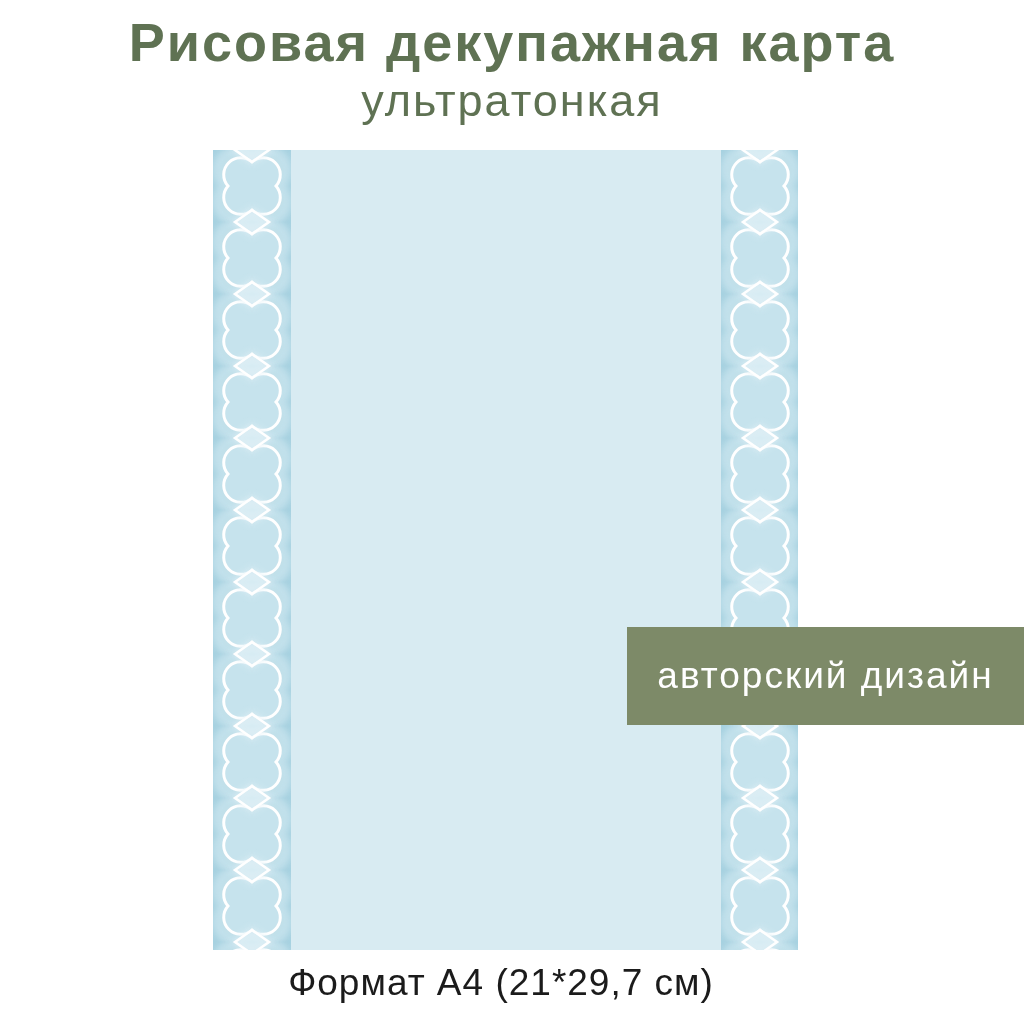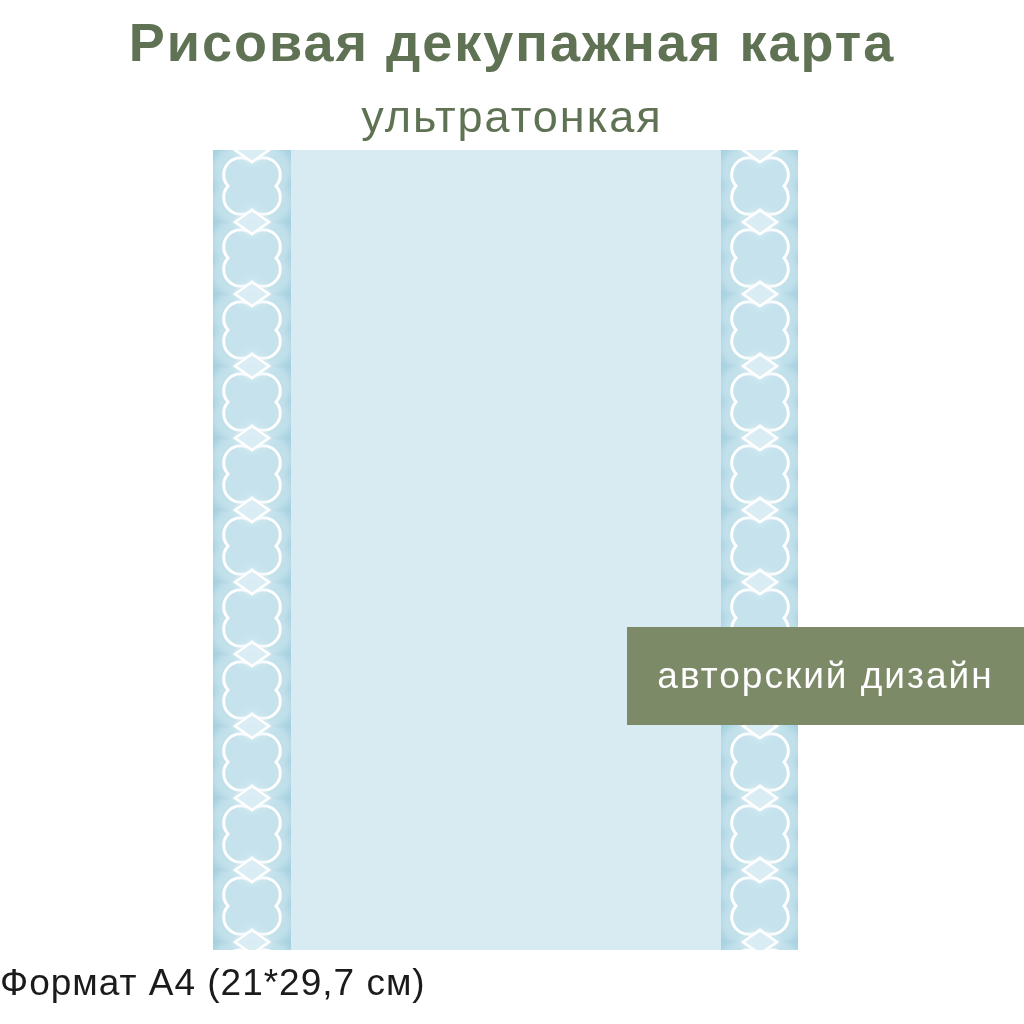--- a/index.html
+++ b/index.html
@@ -12,38 +12,38 @@
     --motif-outline:#ffffff;
     --format-text:#1b1b1b;
   }
   *{margin:0;padding:0;box-sizing:border-box;}
   html,body{width:1024px;height:1024px;background:#ffffff;overflow:hidden;}
   body{font-family:"Liberation Sans", sans-serif;}
   .canvas{position:relative;width:1024px;height:1024px;background:#fff;border-radius:11px;}
 
   .header{position:absolute;top:14px;left:0;width:1024px;text-align:center;color:var(--title-text);}
   .title{font-size:54px;font-weight:bold;letter-spacing:2px;line-height:1.05;}
-  .subtitle{font-size:45px;font-weight:normal;letter-spacing:2px;margin-top:20px;}
+  .subtitle{font-size:45px;font-weight:normal;letter-spacing:2px;margin-top:4px;}
 
   .paper{position:absolute;left:213px;top:150px;width:585px;height:800px;background:var(--paper-bg);}
   .paper svg{position:absolute;left:0;top:0;display:block;}
 
   .strip-bg{fill:var(--strip-bg);}
   .halo{fill:var(--motif-light);opacity:.85;}
   .quatrefoil{fill:var(--motif-light);stroke:var(--motif-outline);stroke-width:3;}
   .dhalo{fill:#e2f1f7;opacity:.65;}
   .diamond{fill:rgba(255,255,255,.12);stroke:var(--motif-outline);stroke-width:2.6;}
 
   .badge{position:absolute;left:627px;top:627px;width:397px;height:98px;background:var(--badge-bg);
          color:var(--badge-text);display:flex;flex-direction:row;align-items:center;justify-content:center;
          line-height:1.15;z-index:5;}
   .badge-line1{font-size:37px;font-weight:normal;letter-spacing:2px;}
   .badge-line2{font-size:34px;font-weight:bold;letter-spacing:1px;}
 
-  .format{position:absolute;top:962px;left:0;right:22px;text-align:left;color:var(--format-text);
+  .format{position:absolute;top:962px;left:0;right:22px;text-align:center;color:var(--format-text);
           font-size:37px;font-weight:normal;letter-spacing:1px;}
 </style>
 </head>
 <body>
 
 <div class="canvas">
 
   <div class="header">
     <div class="title">Рисовая декупажная карта</div>
     <div class="subtitle">ультратонкая</div>

